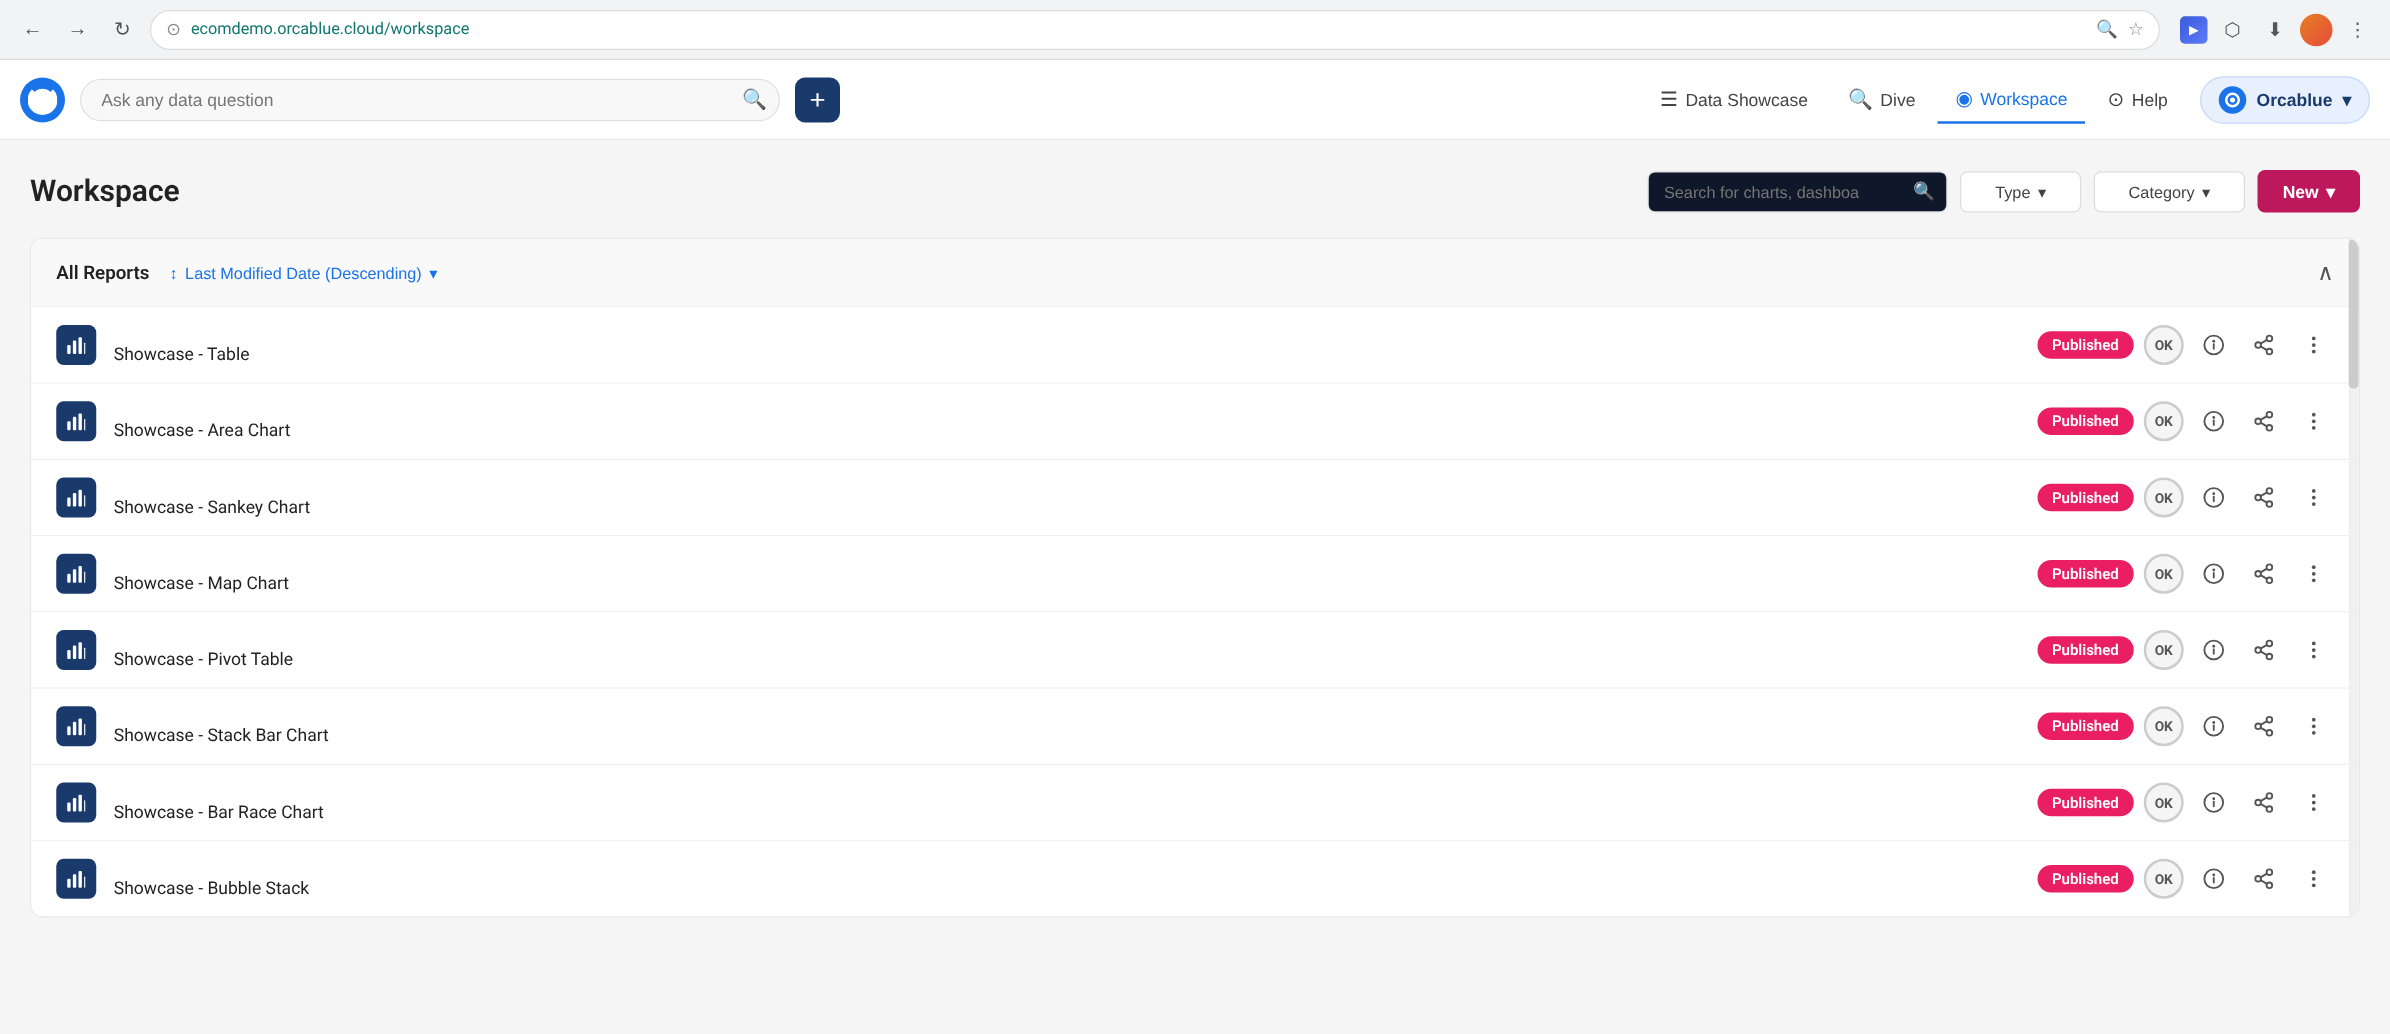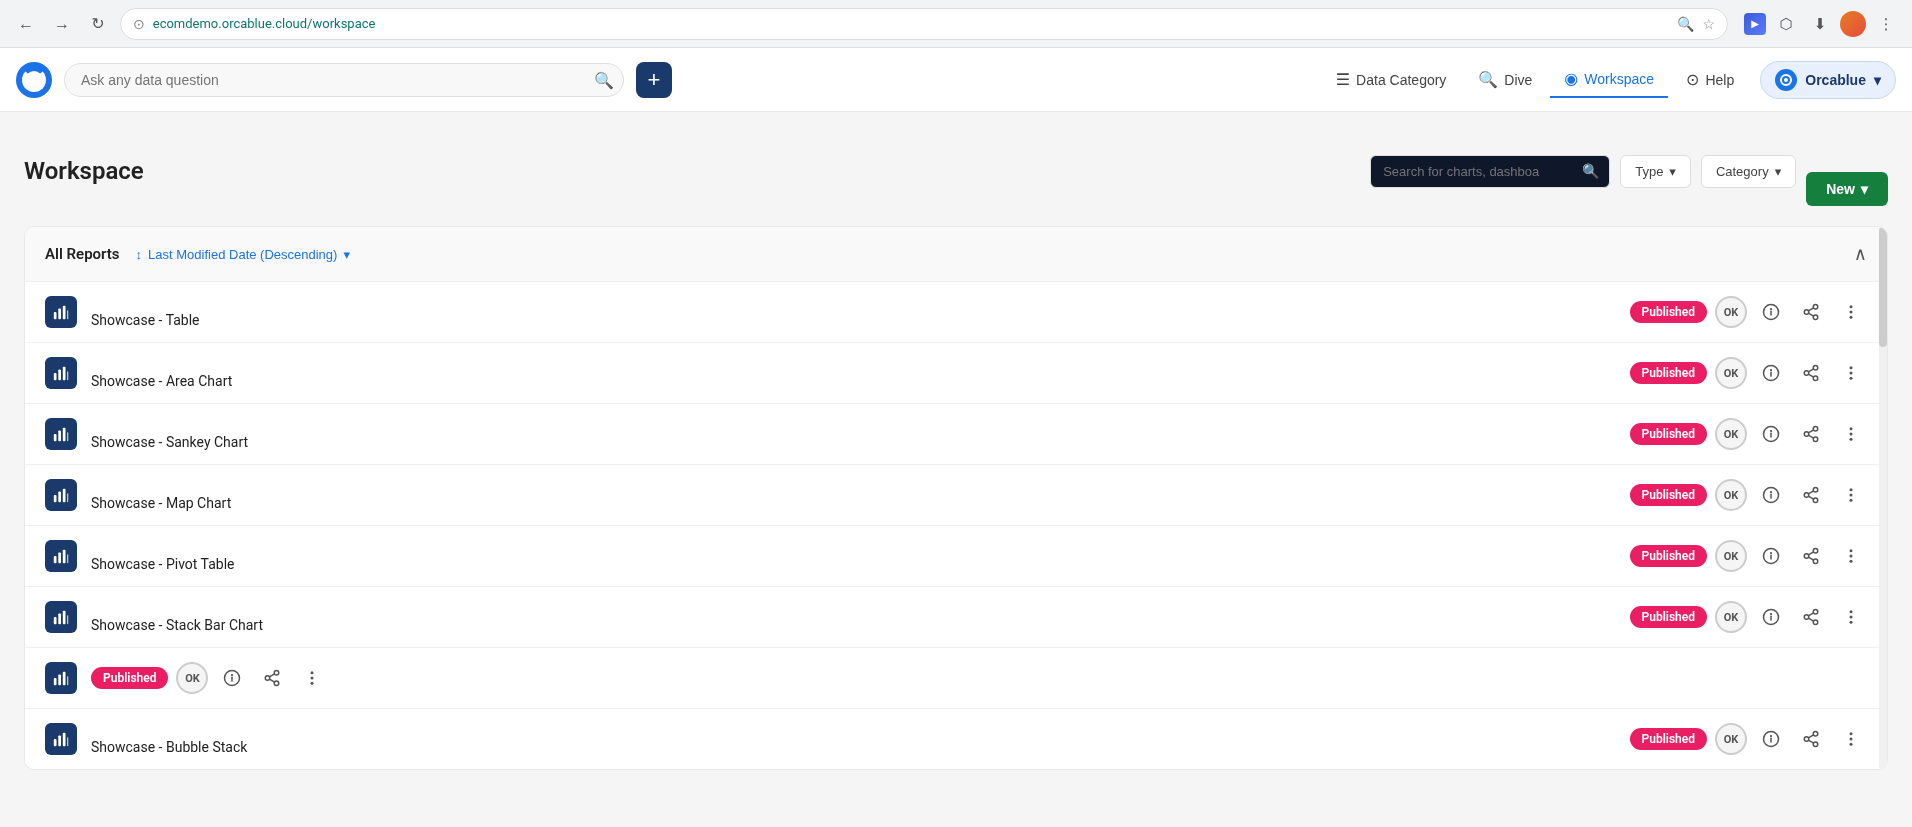--- a/index.html
+++ b/index.html
@@ -195,39 +195,38 @@
       position: relative;
     }
     .filter-search-icon {
       position: absolute;
       right: 10px; top: 50%;
       transform: translateY(-50%);
       color: #888; font-size: 14px;
     }
     .dropdown-btn {
       display: flex; align-items: center; gap: 6px;
-      padding: 8px 14px;
+      padding: 8px 27px;
       border: 1px solid #ddd;
       border-radius: 6px;
       background: white;
       font-size: 13px;
       color: #444;
       cursor: pointer;
     }
     .new-btn {
       display: flex; align-items: center; gap: 6px;
       padding: 9px 20px;
-      background: #15803d;
+      background: #be185d;
       border: none;
       border-radius: 6px;
       color: white;
       font-size: 14px;
       font-weight: 600;
       cursor: pointer;
-      margin-top: 36px;
     }
 
     
     .reports-section {
       background: white;
       border-radius: 10px;
       border: 1px solid #e8e8e8;
       overflow: hidden;
     }
     .reports-header {
@@ -363,21 +362,21 @@
     <button class="search-icon-btn">🔍</button>
   </div>
 
   <button class="add-btn">+</button>
 
   <div class="nav-spacer"></div>
 
   <div class="nav-links">
     <button class="nav-link">
       <span class="nav-link-icon">☰</span>
-      <span>Data Category</span>
+      <span>Data Showcase</span>
     </button>
     <button class="nav-link">
       <span class="nav-link-icon">🔍</span>
       <span>Dive</span>
     </button>
     <button class="nav-link active">
       <span class="nav-link-icon">◉</span>
       <span>Workspace</span>
     </button>
     <button class="nav-link">
@@ -663,20 +662,21 @@
   </div>
         <div class="report-row">
     <div class="report-icon">
       <svg viewBox="0 0 20 20" fill="white" xmlns="http://www.w3.org/2000/svg">
         <rect x="2" y="10" width="3" height="8" rx="1"></rect>
         <rect x="7" y="6" width="3" height="12" rx="1"></rect>
         <rect x="12" y="3" width="3" height="15" rx="1"></rect>
         <rect x="17" y="8" width="1" height="10" rx="0.5"></rect>
       </svg>
     </div>
+    <span class="report-name">Showcase - Bar Race Chart</span>
     <div class="report-actions">
       <span class="published-badge">Published</span>
       <div class="ok-badge">OK</div>
       <button class="action-icon-btn" title="Info">
         <svg width="18" height="18" viewBox="0 0 24 24" fill="none" stroke="#555" stroke-width="2">
           <circle cx="12" cy="12" r="10"></circle>
           <line x1="12" y1="8" x2="12" y2="8" stroke-width="3" stroke-linecap="round"></line>
           <line x1="12" y1="11" x2="12" y2="16" stroke-linecap="round"></line>
         </svg>
       </button>

